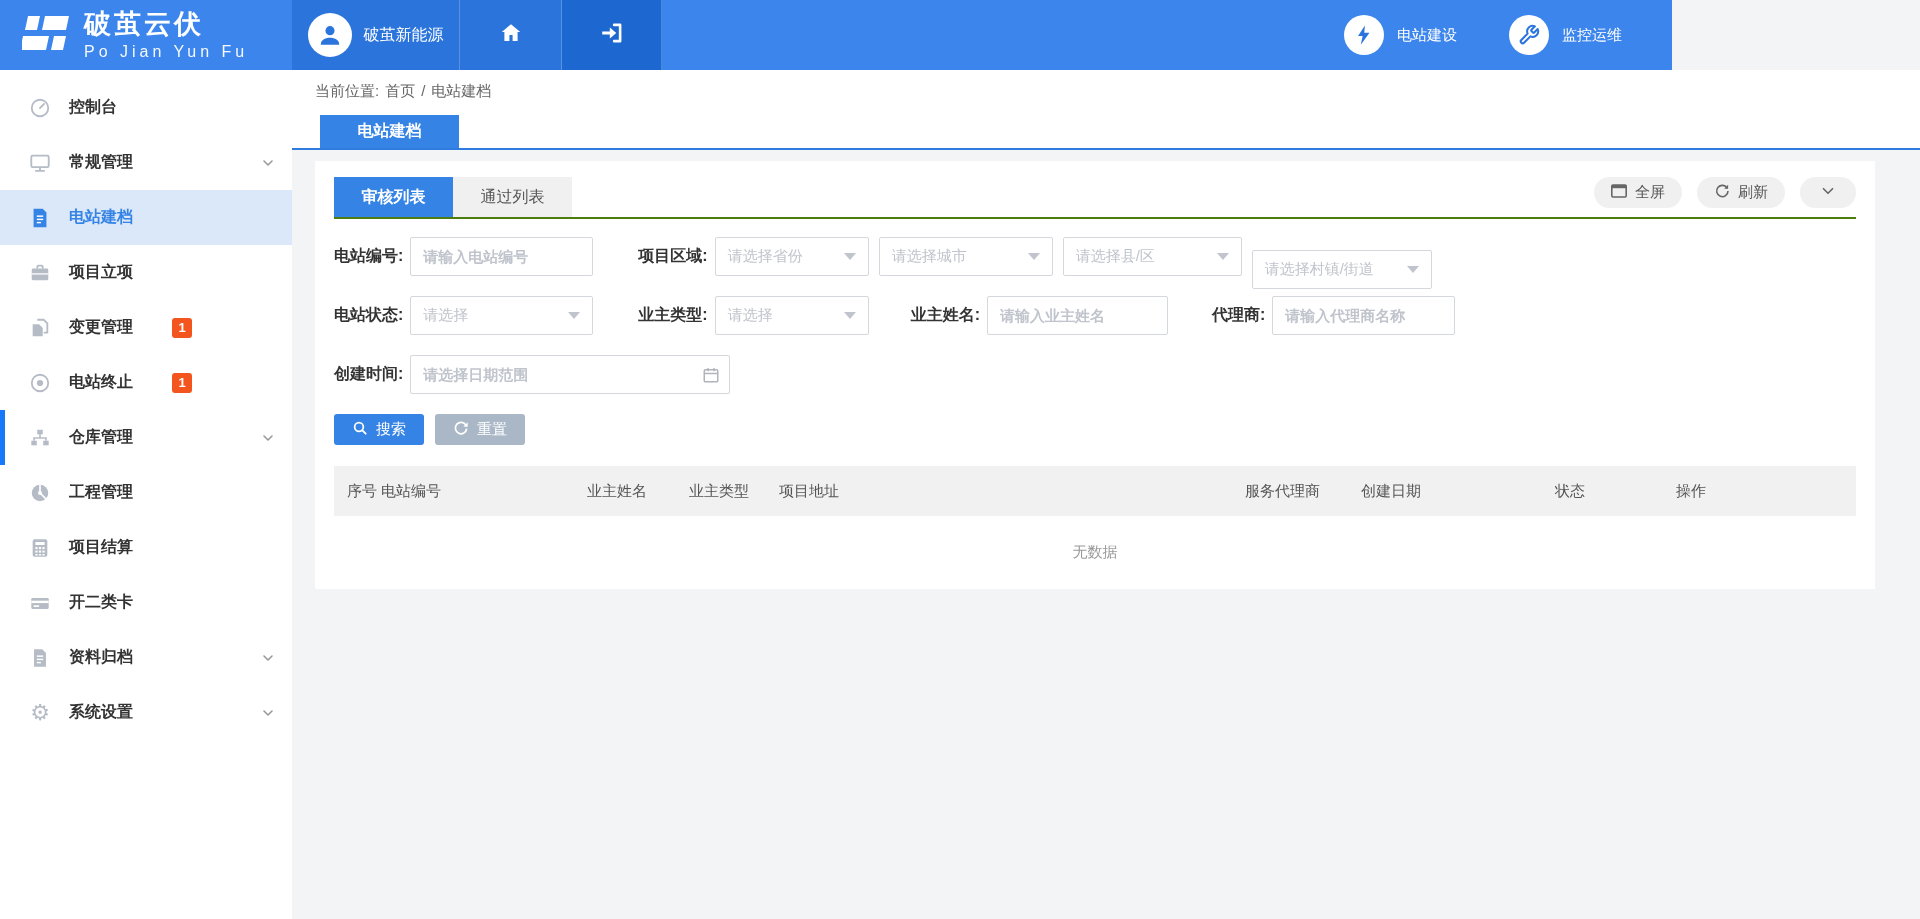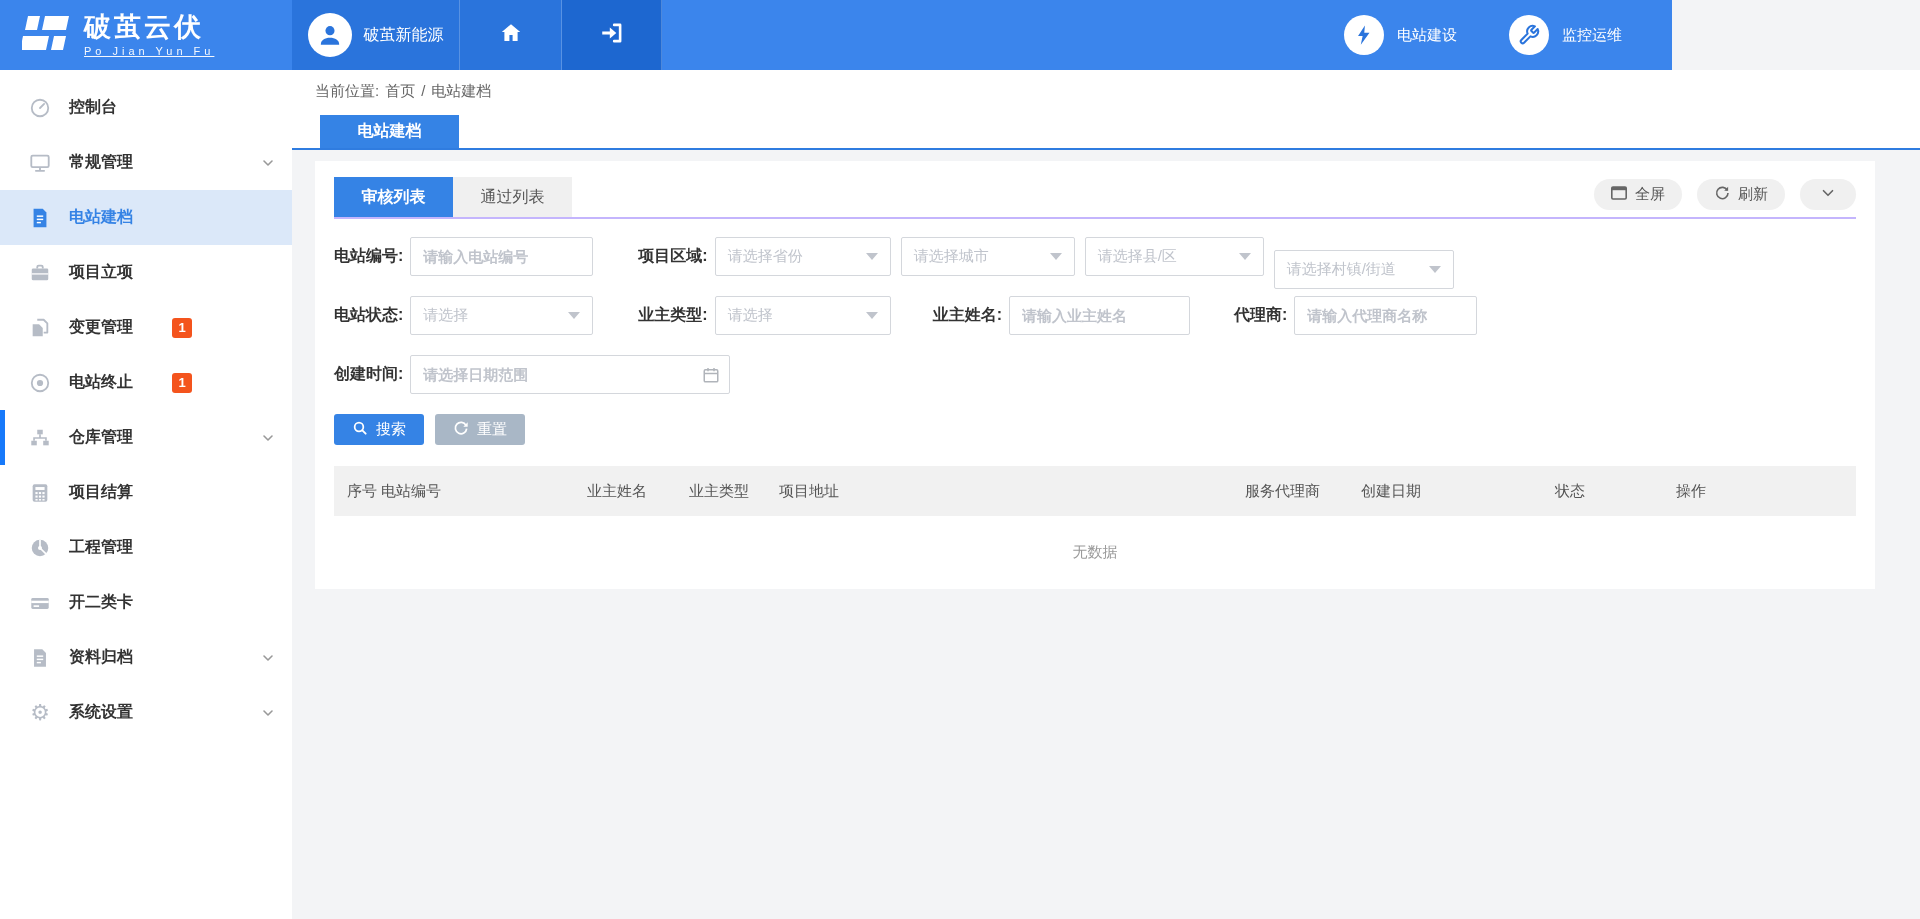--- a/index.html
+++ b/index.html
@@ -4,21 +4,21 @@
 <style>
   * { margin:0; padding:0; box-sizing:border-box; }
   html,body { width:1920px; height:919px; overflow:hidden; font-family:"Liberation Sans","DejaVu Sans",sans-serif; background:#f3f4f6; }
 
   
   .topbar { position:absolute; top:0; left:0; width:1672px; height:70px; background:#3b85ec; display:flex; align-items:stretch; z-index:10; }
   .logo-area { width:292px; display:flex; align-items:center; padding-left:22px; background:#3b85ec; }
   .logo-mark { margin-right:14px; flex:0 0 auto; }
   .brand-text { color:#fff; line-height:1.1; }
   .brand-name { font-size:27px; font-weight:bold; letter-spacing:3px; }
-  .brand-sub { font-size:11px; letter-spacing:4px; margin-top:3px; opacity:.95;text-decoration:underline; }
+  .brand-sub { font-size:16px; letter-spacing:4px; margin-top:3px; opacity:.95; }
   .tb-sec { display:flex; align-items:center; justify-content:center; background:#2a74dc; border-right:1px solid rgba(255,255,255,.22); }
   .tb-user { width:168px; gap:12px; padding:0 10px; }
   .tb-home { width:102px; }
   .tb-login { width:100px; background:#1d67d0; }
   .avatar { width:44px; height:44px; border-radius:50%; background:#fff; display:flex; align-items:center; justify-content:center; }
   .tb-company { color:#fff; font-size:16px; white-space:nowrap; }
   .tb-right { margin-left:auto; display:flex; align-items:center; gap:52px; padding-right:50px; }
   .tb-module { display:flex; align-items:center; gap:13px; color:#fff; font-size:15px; cursor:pointer; }
   .mod-circle { width:40px; height:40px; border-radius:50%; background:#fff; display:flex; align-items:center; justify-content:center; }
 
@@ -35,38 +35,38 @@
   
   .main { position:absolute; top:70px; left:292px; right:0; bottom:0; }
   .page-header { position:relative; height:80px; background:#fff; border-bottom:2px solid #2f7ce0; }
   .breadcrumb { position:absolute; left:23px; top:12px; font-size:15px; color:#666; display:flex; gap:6px; }
   .breadcrumb .bc-link { cursor:pointer; }
   .page-tab { position:absolute; left:28px; bottom:0; width:139px; height:33px; background:#3583e5; color:#fff; font-size:16px; font-weight:bold; display:flex; align-items:center; justify-content:center; cursor:pointer; }
 
   .content { position:absolute; top:82px; left:0; right:0; bottom:0; background:#f3f4f6; padding:9px 45px 0 23px; }
   .card { background:#fff; width:1560px; min-height:428px; padding:0 19px; }
 
-  .panel-head { display:flex; align-items:center; padding-top:16px; border-bottom:2px solid #c4b5fd; }
+  .panel-head { display:flex; align-items:flex-start; padding-top:16px; border-bottom:2px solid #4d7c0f; }
   .ptab { width:119px; height:40px; display:flex; align-items:center; justify-content:center; font-size:16px; cursor:pointer; }
   .ptab.on { background:#3583e5; color:#fff; font-weight:bold; }
   .ptab.off { background:#f0f0f0; color:#555; }
   .head-actions { margin-left:auto; display:flex; gap:15px; align-items:center; margin-bottom:5px; }
   .pill { height:31px; border-radius:16px; background:#f0f0f0; color:#555; font-size:15px; display:flex; align-items:center; gap:8px; padding:0 17px; border:none; cursor:pointer; }
   .pill.caret-only { width:56px; justify-content:center; padding:0; }
 
   .filters { padding-top:18px; }
   .frow { display:flex; align-items:center; height:39px; margin-bottom:20px; }
   .flabel { font-size:16px; color:#333; font-weight:bold; margin-right:7px; white-space:nowrap; }
   .gap { width:45px; flex:0 0 auto; }
   .txt { height:39px; border:1px solid #d4d7dc; border-radius:2px; padding:0 12px; font-size:15px; color:#333; outline:none; background:#fff; font-family:"Liberation Sans","DejaVu Sans",sans-serif;font-weight:bold; }
   .txt::placeholder { color:#c0c4cc; }
   .sel { height:39px; border:1px solid #d4d7dc; border-radius:2px; background:#fff; display:flex; align-items:center; padding:0 12px; font-size:15px; color:#c0c4cc; cursor:pointer; position:relative; }
   .sel .ph { flex:1; }
   .sel .tri { width:0; height:0; border-left:6px solid transparent; border-right:6px solid transparent; border-top:7px solid #c0c4cc; margin-left:8px; }
-  .w183{width:183px;} .w184{width:176px;} .w174{width:174px;} .w179{width:179px;} .w176{width:180px;margin-top:25px;} .w181{width:181px;}
+  .w183{width:183px;} .w184{width:154px;} .w174{width:174px;} .w179{width:179px;} .w176{width:180px;margin-top:25px;} .w181{width:181px;}
   .date-wrap { position:relative; }
   .date-wrap .cal { position:absolute; right:10px; top:50%; transform:translateY(-50%); display:flex; pointer-events:none; }
   .date-wrap .txt { padding-right:40px; width:320px; }
 
   .btn-row { display:flex; gap:11px; margin-top:1px; }
   .btn { height:31px; border:none; border-radius:3px; color:#fff; font-size:15px; display:flex; align-items:center; gap:8px; padding:0 18px; cursor:pointer; font-family:inherit; }
   .btn-search { background:#3583e5; }
   .btn-reset { background:#a9b7c6; }
 
   .thead { margin-top:21px; height:50px; background:#f1f1f1; position:relative; font-size:15px; color:#555; }
@@ -222,20 +222,31 @@
           <rect x="15.5" y="15" width="6" height="5" fill="#b6bcc6"></rect>
           <path d="M12 8v4M5.5 15v-3h13v3" fill="none" stroke="#b6bcc6" stroke-width="1.8"></path>
         </svg>
     </span>
     <span>仓库管理</span>
     <span class="schev">
       <svg width="16" height="16" viewBox="0 0 24 24">
           <polyline points="6,9 12,15 18,9" fill="none" stroke="#999" stroke-width="2.4" stroke-linecap="round" stroke-linejoin="round"></polyline>
         </svg>
     </span>
+  </div>
+
+  <div class="side-item">
+    <span class="sicon">
+      <svg width="22" height="22" viewBox="0 0 24 24">
+          <circle cx="12" cy="12" r="9" fill="#b6bcc6"></circle>
+          <path d="M12 12V3M12 12l6.5 6.5" stroke="#fff" stroke-width="1.8"></path>
+          <circle cx="12" cy="12" r="2.2" fill="#fff"></circle>
+        </svg>
+    </span>
+    <span>工程管理</span>
   </div>
 
   <div class="side-item">
     <span class="sicon">
       <svg width="22" height="22" viewBox="0 0 24 24">
           <rect x="4" y="2.5" width="16" height="19" rx="2" fill="#b6bcc6"></rect>
           <rect x="7" y="5.5" width="10" height="3.2" fill="#fff"></rect>
           <g fill="#fff">
             <rect x="7" y="11" width="2.4" height="2.2"></rect>
             <rect x="10.8" y="11" width="2.4" height="2.2"></rect>
@@ -248,31 +259,20 @@
             <rect x="14.6" y="18.6" width="2.4" height="1.6"></rect>
           </g>
         </svg>
     </span>
     <span>项目结算</span>
   </div>
 
   <div class="side-item">
     <span class="sicon">
       <svg width="22" height="22" viewBox="0 0 24 24">
-          <circle cx="12" cy="12" r="9" fill="#b6bcc6"></circle>
-          <path d="M12 12V3M12 12l6.5 6.5" stroke="#fff" stroke-width="1.8"></path>
-          <circle cx="12" cy="12" r="2.2" fill="#fff"></circle>
-        </svg>
-    </span>
-    <span>工程管理</span>
-  </div>
-
-  <div class="side-item">
-    <span class="sicon">
-      <svg width="22" height="22" viewBox="0 0 24 24">
           <rect x="2.5" y="6.5" width="19" height="12" rx="1.5" fill="#b6bcc6"></rect>
           <rect x="2.5" y="9.5" width="19" height="2.6" fill="#fff"></rect>
           <rect x="5" y="14.5" width="6" height="1.8" fill="#fff"></rect>
         </svg>
     </span>
     <span>开二类卡</span>
   </div>
 
   <div class="side-item">
     <span class="sicon">

